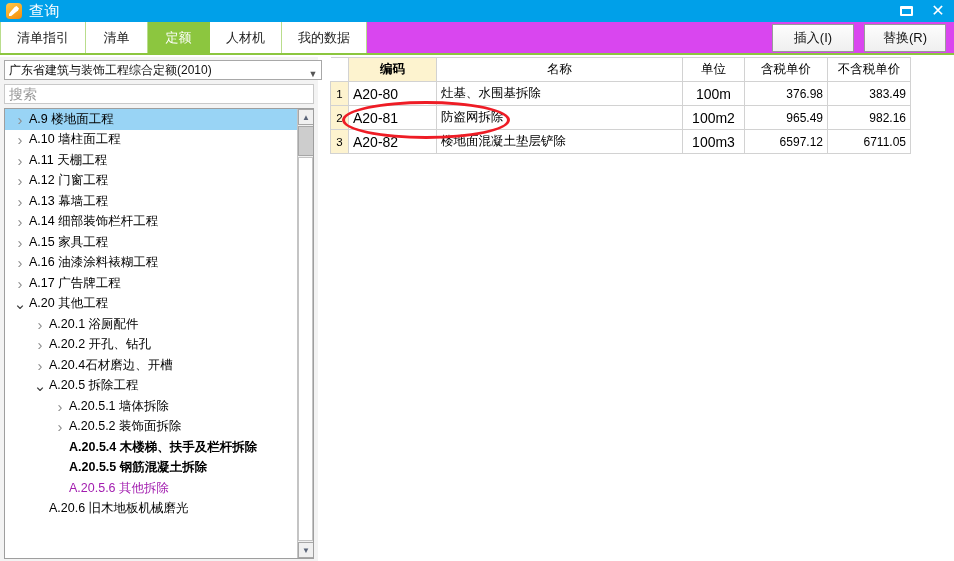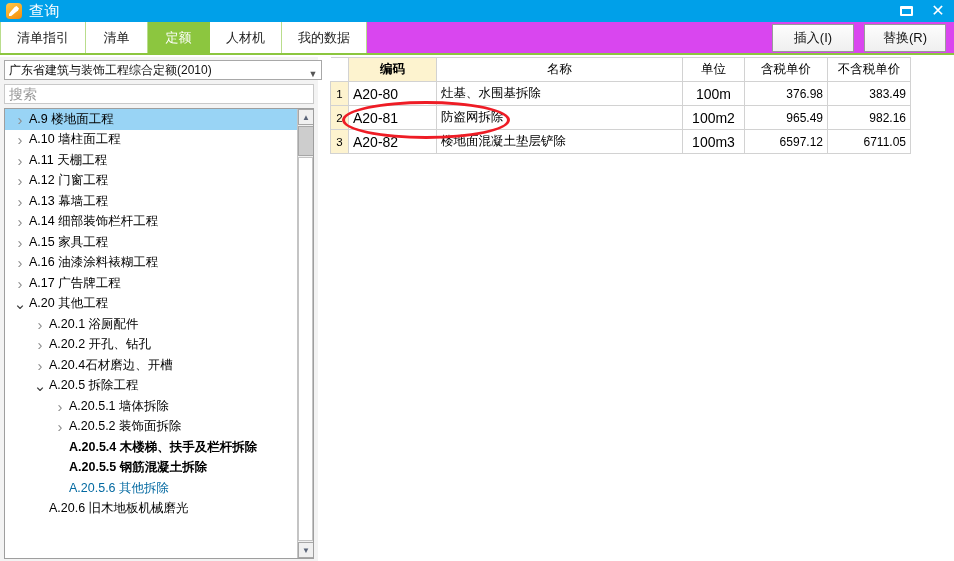--- a/index.html
+++ b/index.html
@@ -121,21 +121,21 @@
     border: 1px solid #9e9e9e; background: #ffffff;
     overflow: hidden;
   }
   #tree { position: absolute; left: 0; top: 0; width: 293px; }
   .tree-row {
     height: 20.5px; display: flex; align-items: center;
     font-size: 12.5px; color: #000;
     white-space: nowrap;
   }
   .tree-row.selected { background: #99d4f5; }
-  .tree-row.active-text { color: #0369a1; }
+  .tree-row.active-text { color: #a21caf; }
   .tw {
     width: 14px; flex: none; text-align: center;
     color: #8d8d8d; font-size: 11px; line-height: 1;
   }
   .tw.none { color: transparent; }
   .tw.open { color: #3a3a3a; }
   .tree-label { padding-left: 2px; }
 
   #tree-scroll {
     position: absolute; right: 0; top: 0;

